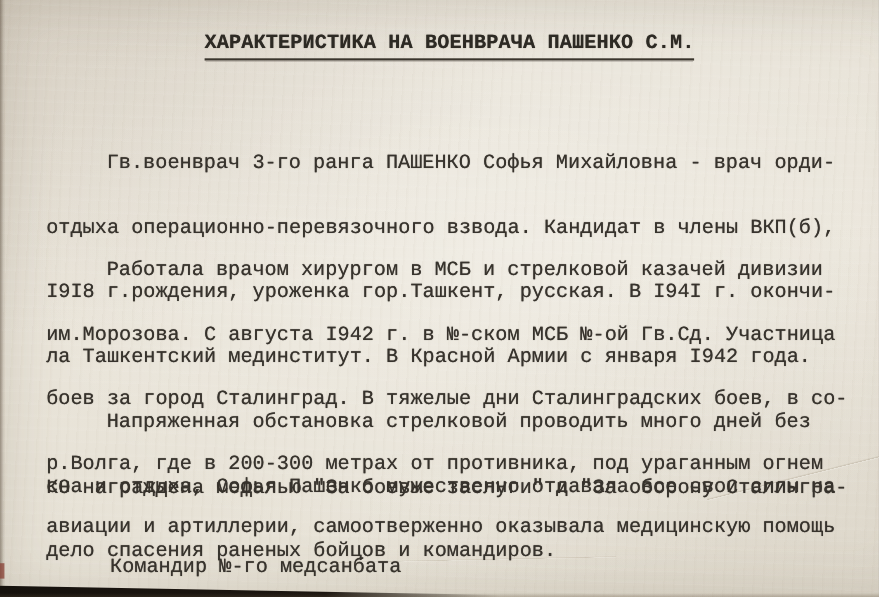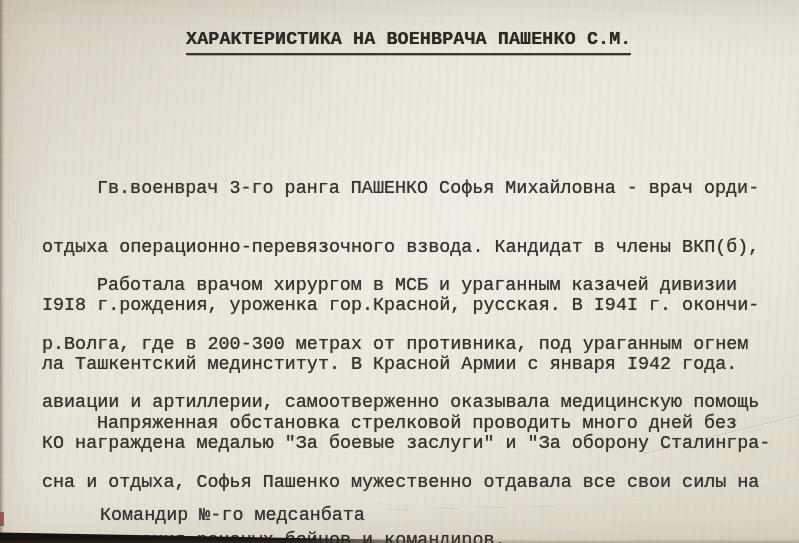--- a/index.html
+++ b/index.html
@@ -68,43 +68,45 @@
     border-bottom: 2px solid #3a352d;
     box-shadow: 0 2px 0 -1px rgba(58,53,45,0.35);
   }
   .para { position: absolute; left: 42px; }
   .para-1 { top: 100px; }
   .para-2 { top: 197px; }
   .para-3 { top: 335px; }
   .para-4 { top: 395px; }
   .sig    { position: absolute; left: 100px; top: 467px; }
   .line { height: 19.5px; }
-  .line.indent { text-indent: 55px; margin-top: 40px; }
+  .line.indent { text-indent: 55px; }
 </style>
 </head>
 <body>
 
 <div class="scan">
   <div class="texture"></div>
   <div class="crease crease-1"></div>
   <div class="crease crease-2"></div>
 
   <div class="textlayer">
 
     <div class="doc-title">ХАРАКТЕРИСТИКА НА ВОЕНВРАЧА ПАШЕНКО С.М.</div>
 
     <div class="para para-1">
       <div class="line indent">Гв.военврач 3-го ранга ПАШЕНКО Софья Михайловна - врач орди-</div>
       <div class="line">отдыха операционно-перевязочного взвода. Кандидат в члены ВКП(б),</div>
-      <div class="line">I9I8 г.рождения, уроженка гор.Красной, русская. В I94I г. окончи-</div>
+      <div class="line">I9I8 г.рождения, уроженка гор.Ташкент, русская. В I94I г. окончи-</div>
       <div class="line">ла Ташкентский мединститут. В Красной Армии с января I942 года.</div>
     </div>
 
     <div class="para para-2">
-      <div class="line indent">Работала врачом хирургом в МСБ и ураганным казачей дивизии</div>
+      <div class="line indent">Работала врачом хирургом в МСБ и стрелковой казачей дивизии</div>
+      <div class="line">им.Морозова. С августа I942 г. в №-ском МСБ №-ой Гв.Сд. Участница</div>
+      <div class="line">боев за город Сталинград. В тяжелые дни Сталинградских боев, в со-</div>
       <div class="line">р.Волга, где в 200-300 метрах от противника, под ураганным огнем</div>
       <div class="line">авиации и артиллерии, самоотверженно оказывала медицинскую помощь</div>
       
     </div>
 
     <div class="para para-3">
       <div class="line indent">Напряженная обстановка стрелковой проводить много дней без</div>
       <div class="line">сна и отдыха, Софья Пашенко мужественно отдавала все свои силы на</div>
       <div class="line">дело спасения раненых бойцов и командиров.</div>
     </div>

